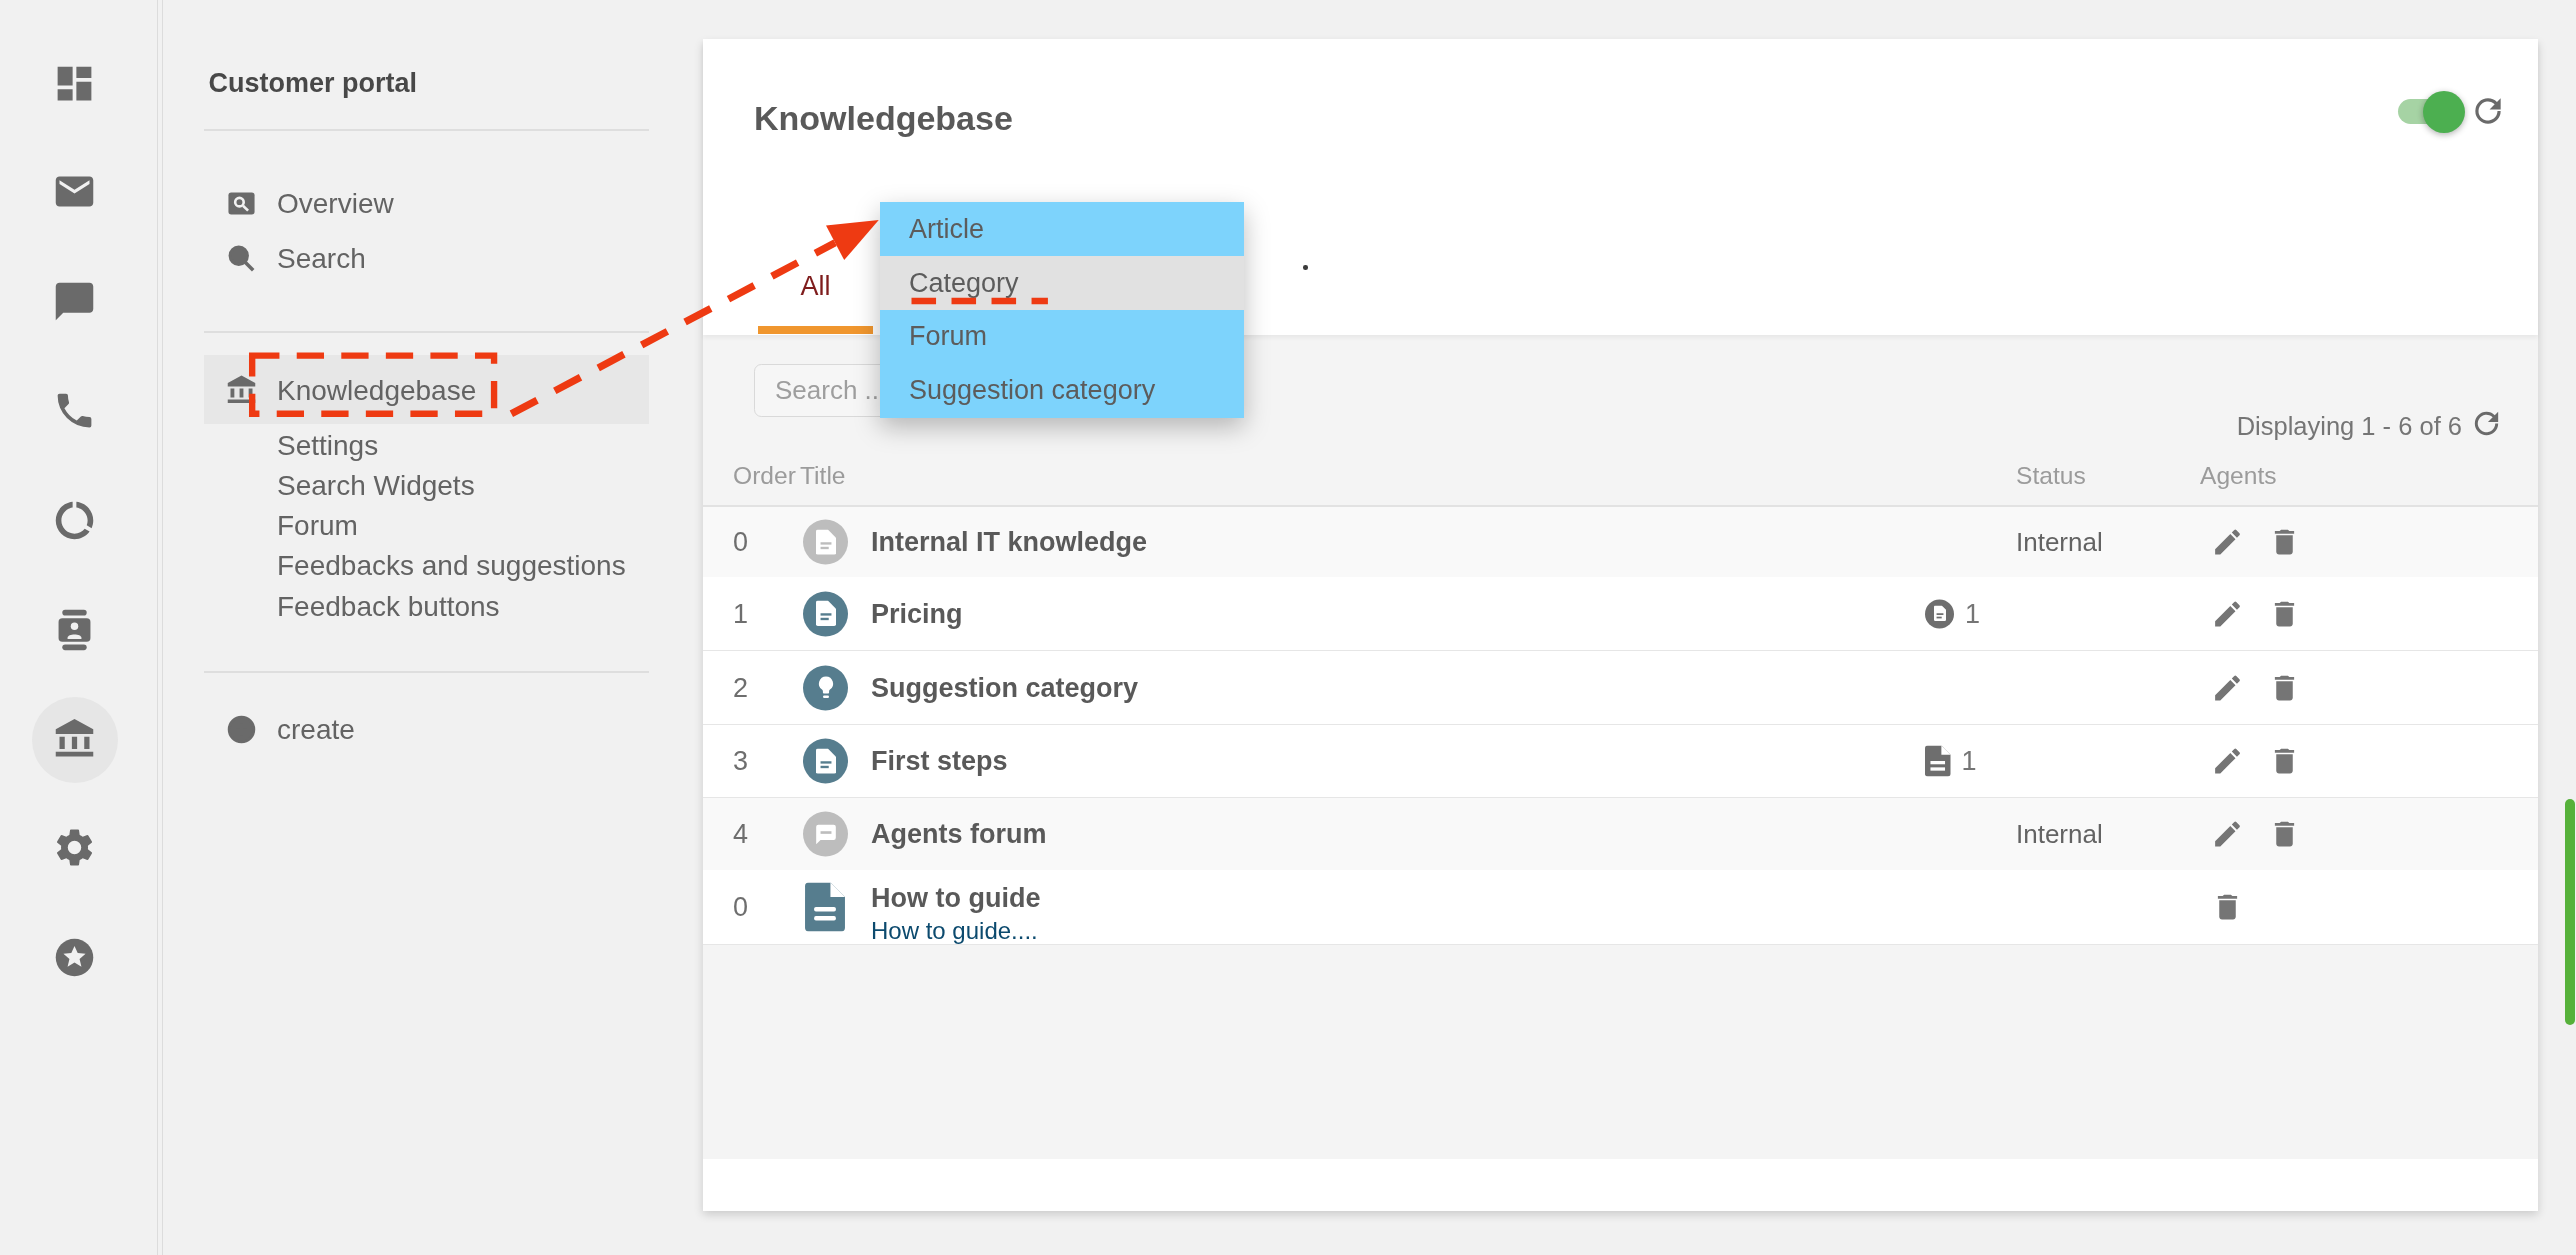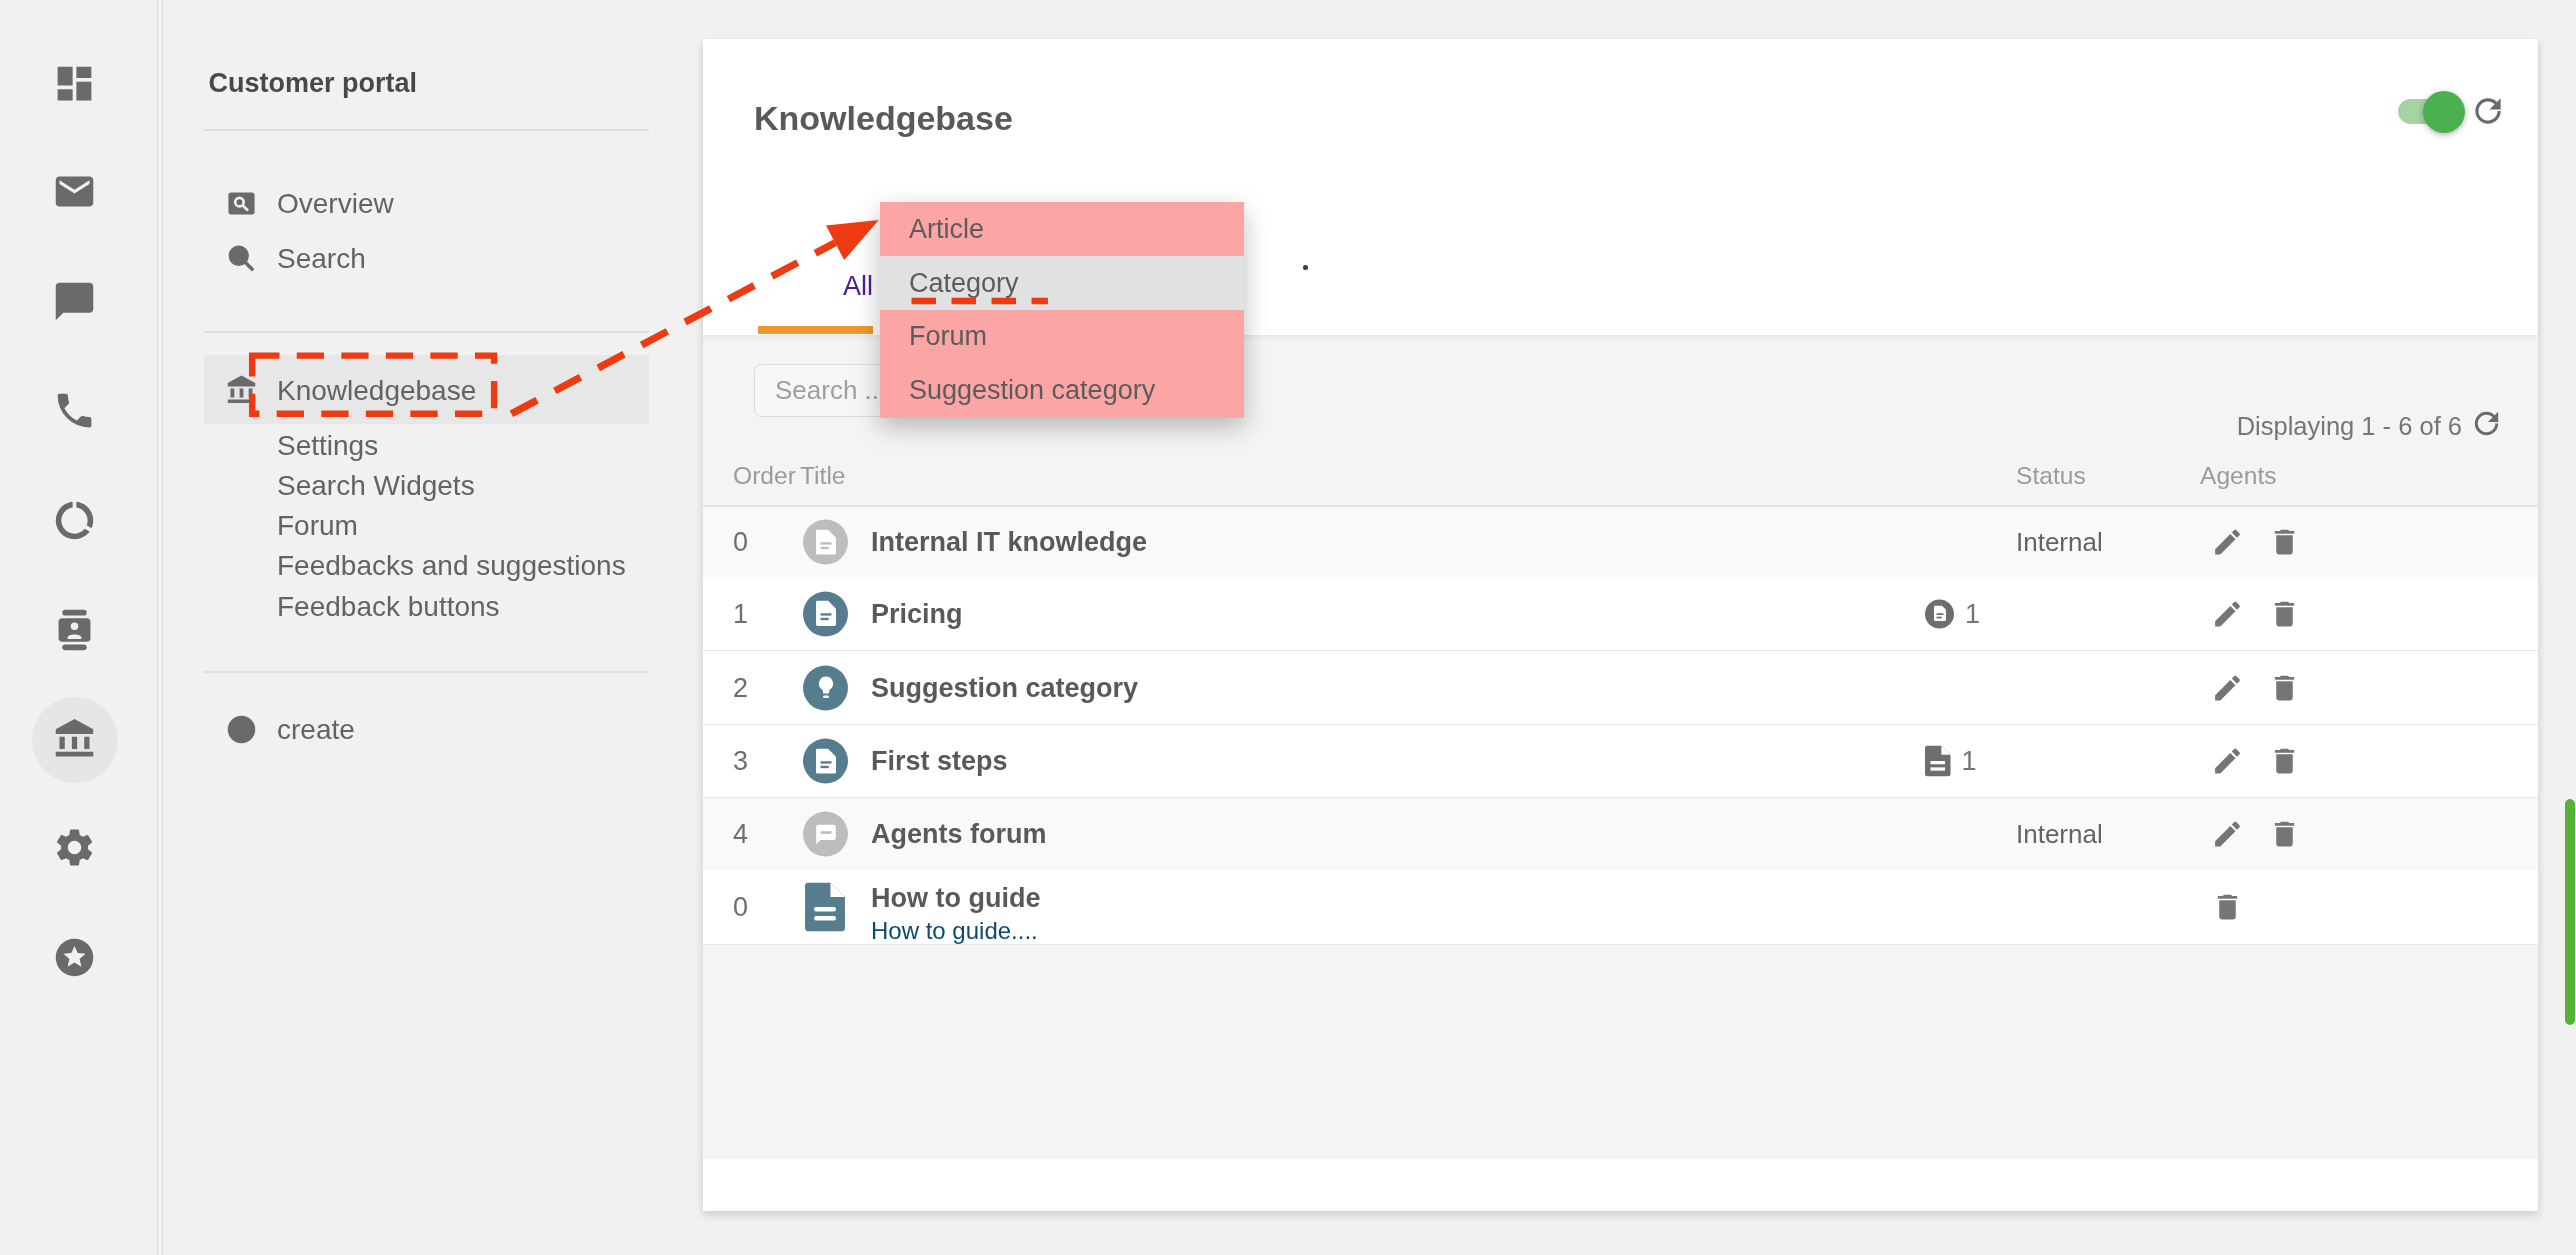--- a/index.html
+++ b/index.html
@@ -38,21 +38,21 @@
   .breadcrumb { position:absolute; left:53px; top:123px; height:42px; display:flex; align-items:center; }
   .bc-icon { width:29px; height:29px; color:#6a6a6a; margin-right:11px; }
   .bc-icon svg { width:29px; height:29px; fill:currentColor; }
   .bc-home { font-size:27px; color:#666; cursor:pointer; }
   .bc-sep { font-size:27px; color:#888; margin:0 12.7px 0 11px; }
   .create-btn { display:flex; align-items:center; background:#f5c28e; border-radius:7.3px; height:42px; padding:0 20px 0 12.7px; cursor:pointer; }
   .create-btn .cb-icon { width:28px; height:28px; color:#555; margin-right:14.6px; }
   .create-btn .cb-icon svg { width:28px; height:28px; }
   .create-btn .cb-label { font-size:26px; font-weight:bold; letter-spacing:0.5px; color:#4e4e4e; }
 
-  .tab { position:absolute; left:55px; top:232px; width:115px; text-align:right; font-size:27px; color:#4c1d95; cursor:pointer; }
+  .tab { position:absolute; left:55px; top:232px; width:115px; text-align:center; font-size:27px; color:#7f1d1d; cursor:pointer; }
   .tab-underline { position:absolute; left:55px; top:287px; width:115px; height:8.2px; background:#f0962e; }
 
   .toggle { position:absolute; left:1695px; top:60px; width:56px; height:24.6px; border-radius:12.7px; background:#a6d3a4; cursor:pointer; }
   .toggle-thumb { position:absolute; left:24.6px; top:-8.2px; width:42px; height:42px; border-radius:50%; background:#4caf50; box-shadow:0 1.8px 6.4px rgba(0,0,0,.3); }
   .icon-btn { position:absolute; width:38px; height:38px; color:#6a6a6a; cursor:pointer; }
   .icon-btn svg { width:100%; height:100%; fill:currentColor; }
 
   .search-input { position:absolute; left:51px; top:325px; width:473px; height:53px; border:1.8px solid #d9d9d9; border-radius:7.3px; background:#f6f6f6; font-size:26px; color:#777; padding:0 20px; font-family:"Liberation Sans", sans-serif; outline:none; }
   .search-input::placeholder { color:#9e9e9e; }
   .displaying { position:absolute; right:76px; top:373px; font-size:25.5px; color:#757575; }
@@ -77,21 +77,21 @@
   .count-num { font-size:27px; color:#757575; margin-left:11px; }
   .action { position:absolute; top:50%; transform:translateY(-50%); width:33px; height:33px; color:#757575; cursor:pointer; }
   .action svg { width:33px; height:33px; fill:currentColor; }
   .act-edit { left:1508px; }
   .act-del { left:1565px; }
   .doc-plain { position:absolute; left:102px; top:50%; transform:translateY(-50%); }
   .cell-title2 { position:absolute; left:168px; top:12.7px; font-size:27px; font-weight:bold; color:#595959; }
   .cell-subtitle { position:absolute; left:168px; top:47px; font-size:24px; color:#0c4a6e; }
 
   
-  .dropdown { position:absolute; left:880px; top:202px; width:364px; height:216px; background:#fca5a5; box-shadow:0 9px 24px rgba(0,0,0,.26); z-index:50; }
+  .dropdown { position:absolute; left:880px; top:202px; width:364px; height:216px; background:#7dd3fc; box-shadow:0 9px 24px rgba(0,0,0,.26); z-index:50; }
   .dd-item { position:absolute; left:0; width:100%; height:54px; font-size:27px; color:#5c5c5c; display:flex; align-items:center; padding-left:29px; cursor:pointer; }
   .dd-item.hl { background:#e1e1e1; }
 
   .tiny-dot { position:absolute; left:1303px; top:265px; width:4.5px; height:4.5px; border-radius:50%; background:#3c3c3c; z-index:55; }
 
   
   .overlay { position:absolute; left:0; top:0; width:2576px; height:1255px; z-index:60; pointer-events:none; }
   .green-scrollbar { position:absolute; left:2565px; top:799px; width:10px; height:226px; border-radius:5.5px; background:#56b13a; z-index:70; cursor:pointer; }
 </style>
 </head>

